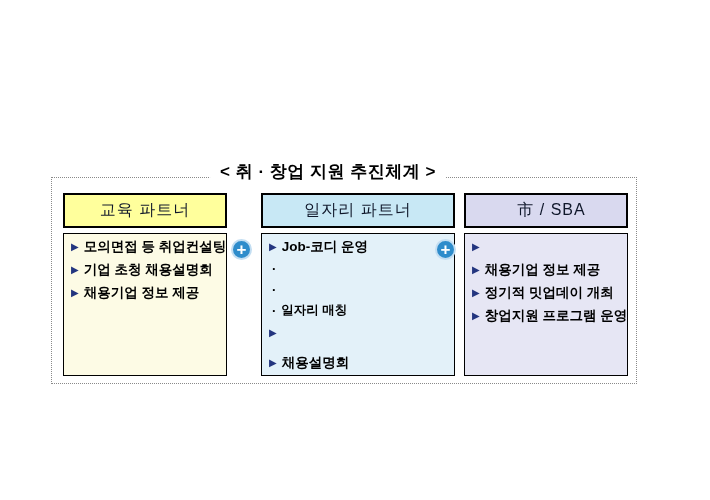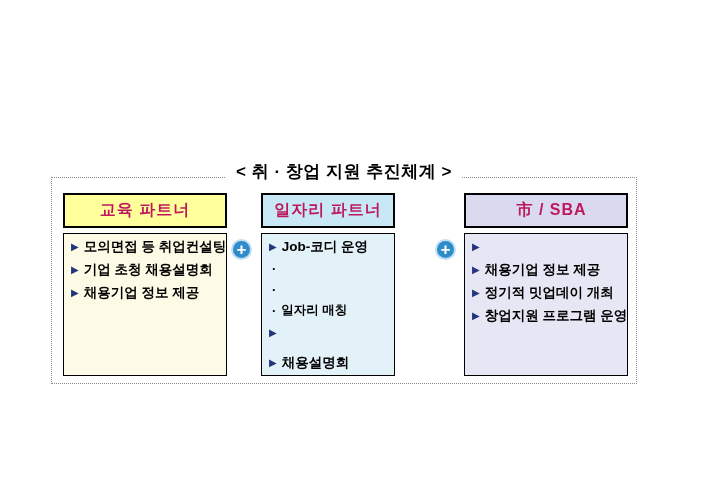--- a/index.html
+++ b/index.html
@@ -11,39 +11,39 @@
     overflow:hidden;
   }
   .outer-box{
     position:absolute;
     left:51px;top:177px;
     width:584px;height:205px;
     border:1px dotted #8a8a8a;
   }
   .title{
     position:absolute;
-    left:344px;top:160px;
+    left:328px;top:160px;
     transform:translateX(-50%);
     background:#ffffff;
     padding:0 10px;
     font-size:17px;
     font-weight:bold;
     color:#000000;
     letter-spacing:0.5px;
     white-space:nowrap;
   }
   .col{position:absolute;top:193px;}
   .col1{left:63px;width:164px;}
-  .col2{left:261px;width:134px;}
+  .col2{left:261px;width:194px;}
   .col3{left:464px;width:164px;}
   .hdr{
     height:31px;
     border:2px solid #000000;
     display:flex;align-items:center;justify-content:center;
-    font-size:16px;font-weight:bold;color:#be185d;
+    font-size:16px;font-weight:normal;color:#0f172a;
     letter-spacing:1px;
   }
   .hdr-yellow{background:#ffff9c;}
   .hdr-blue{background:#c8e8f5;}
   .hdr-purple{background:#d9d9ef;padding-left:11px;}
   .body{
     margin-top:5px;
     height:140px;
     border:1.5px solid #000000;
     padding:1px 4px 0 6px;

